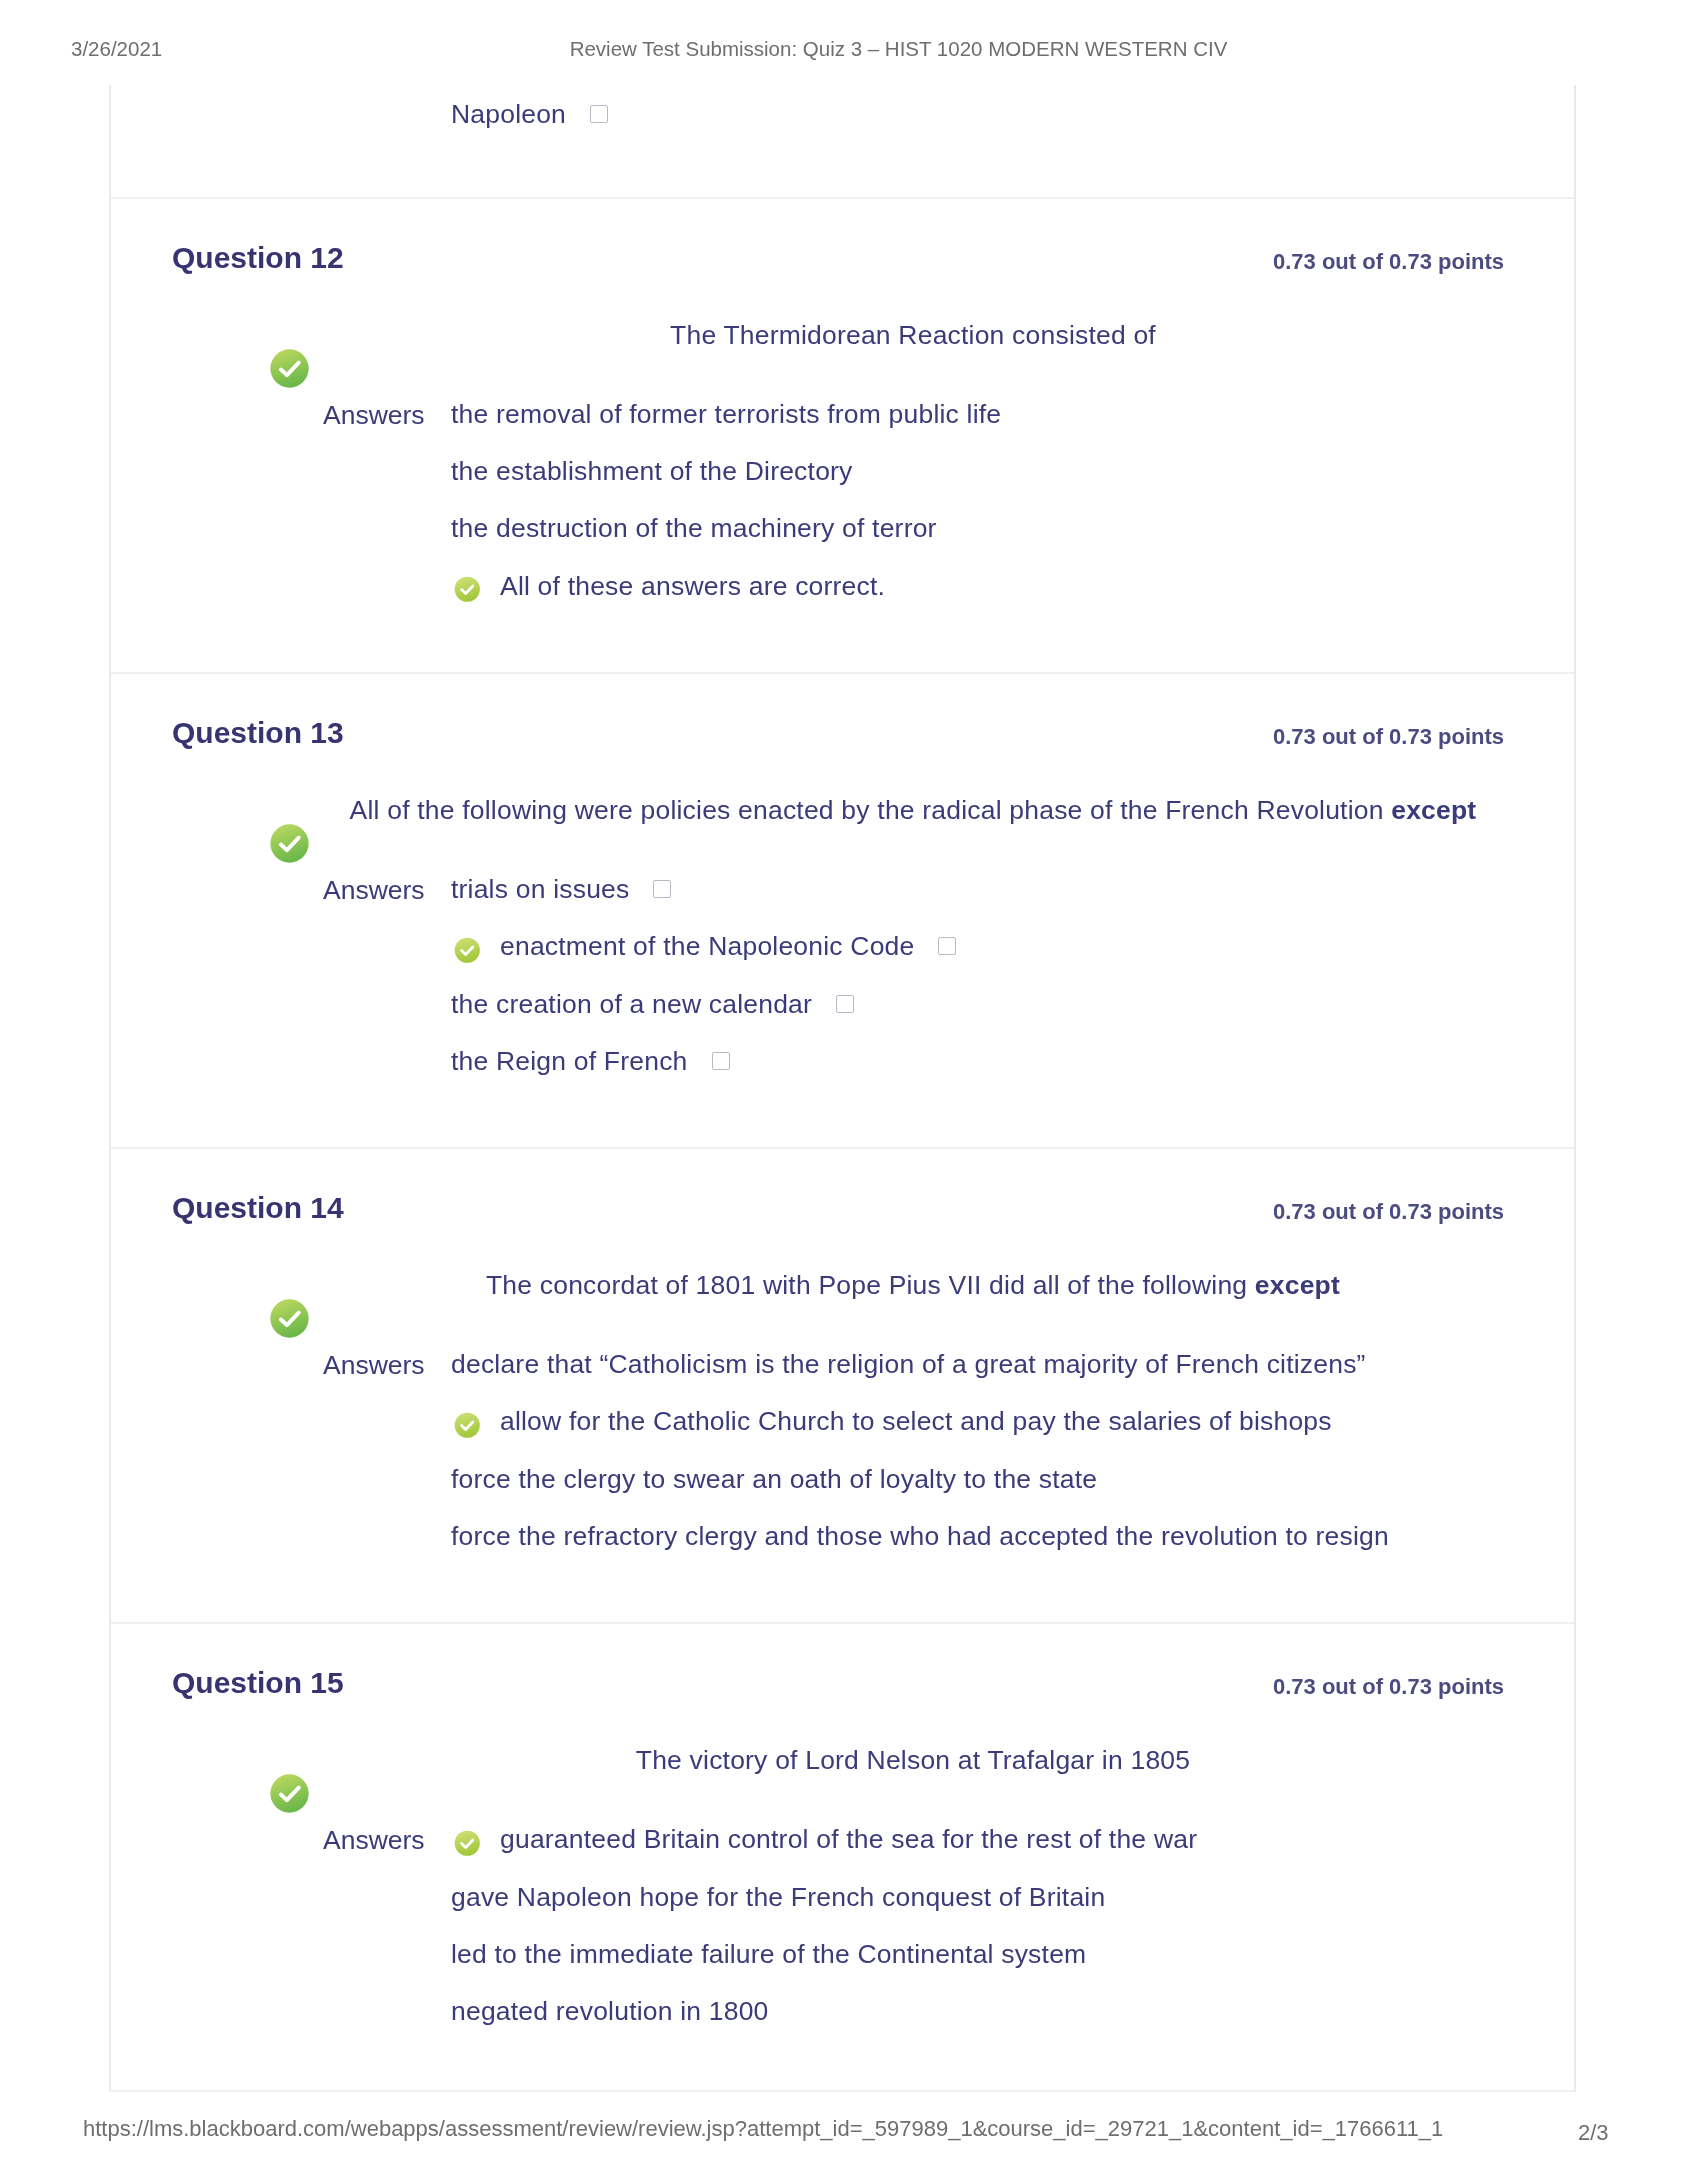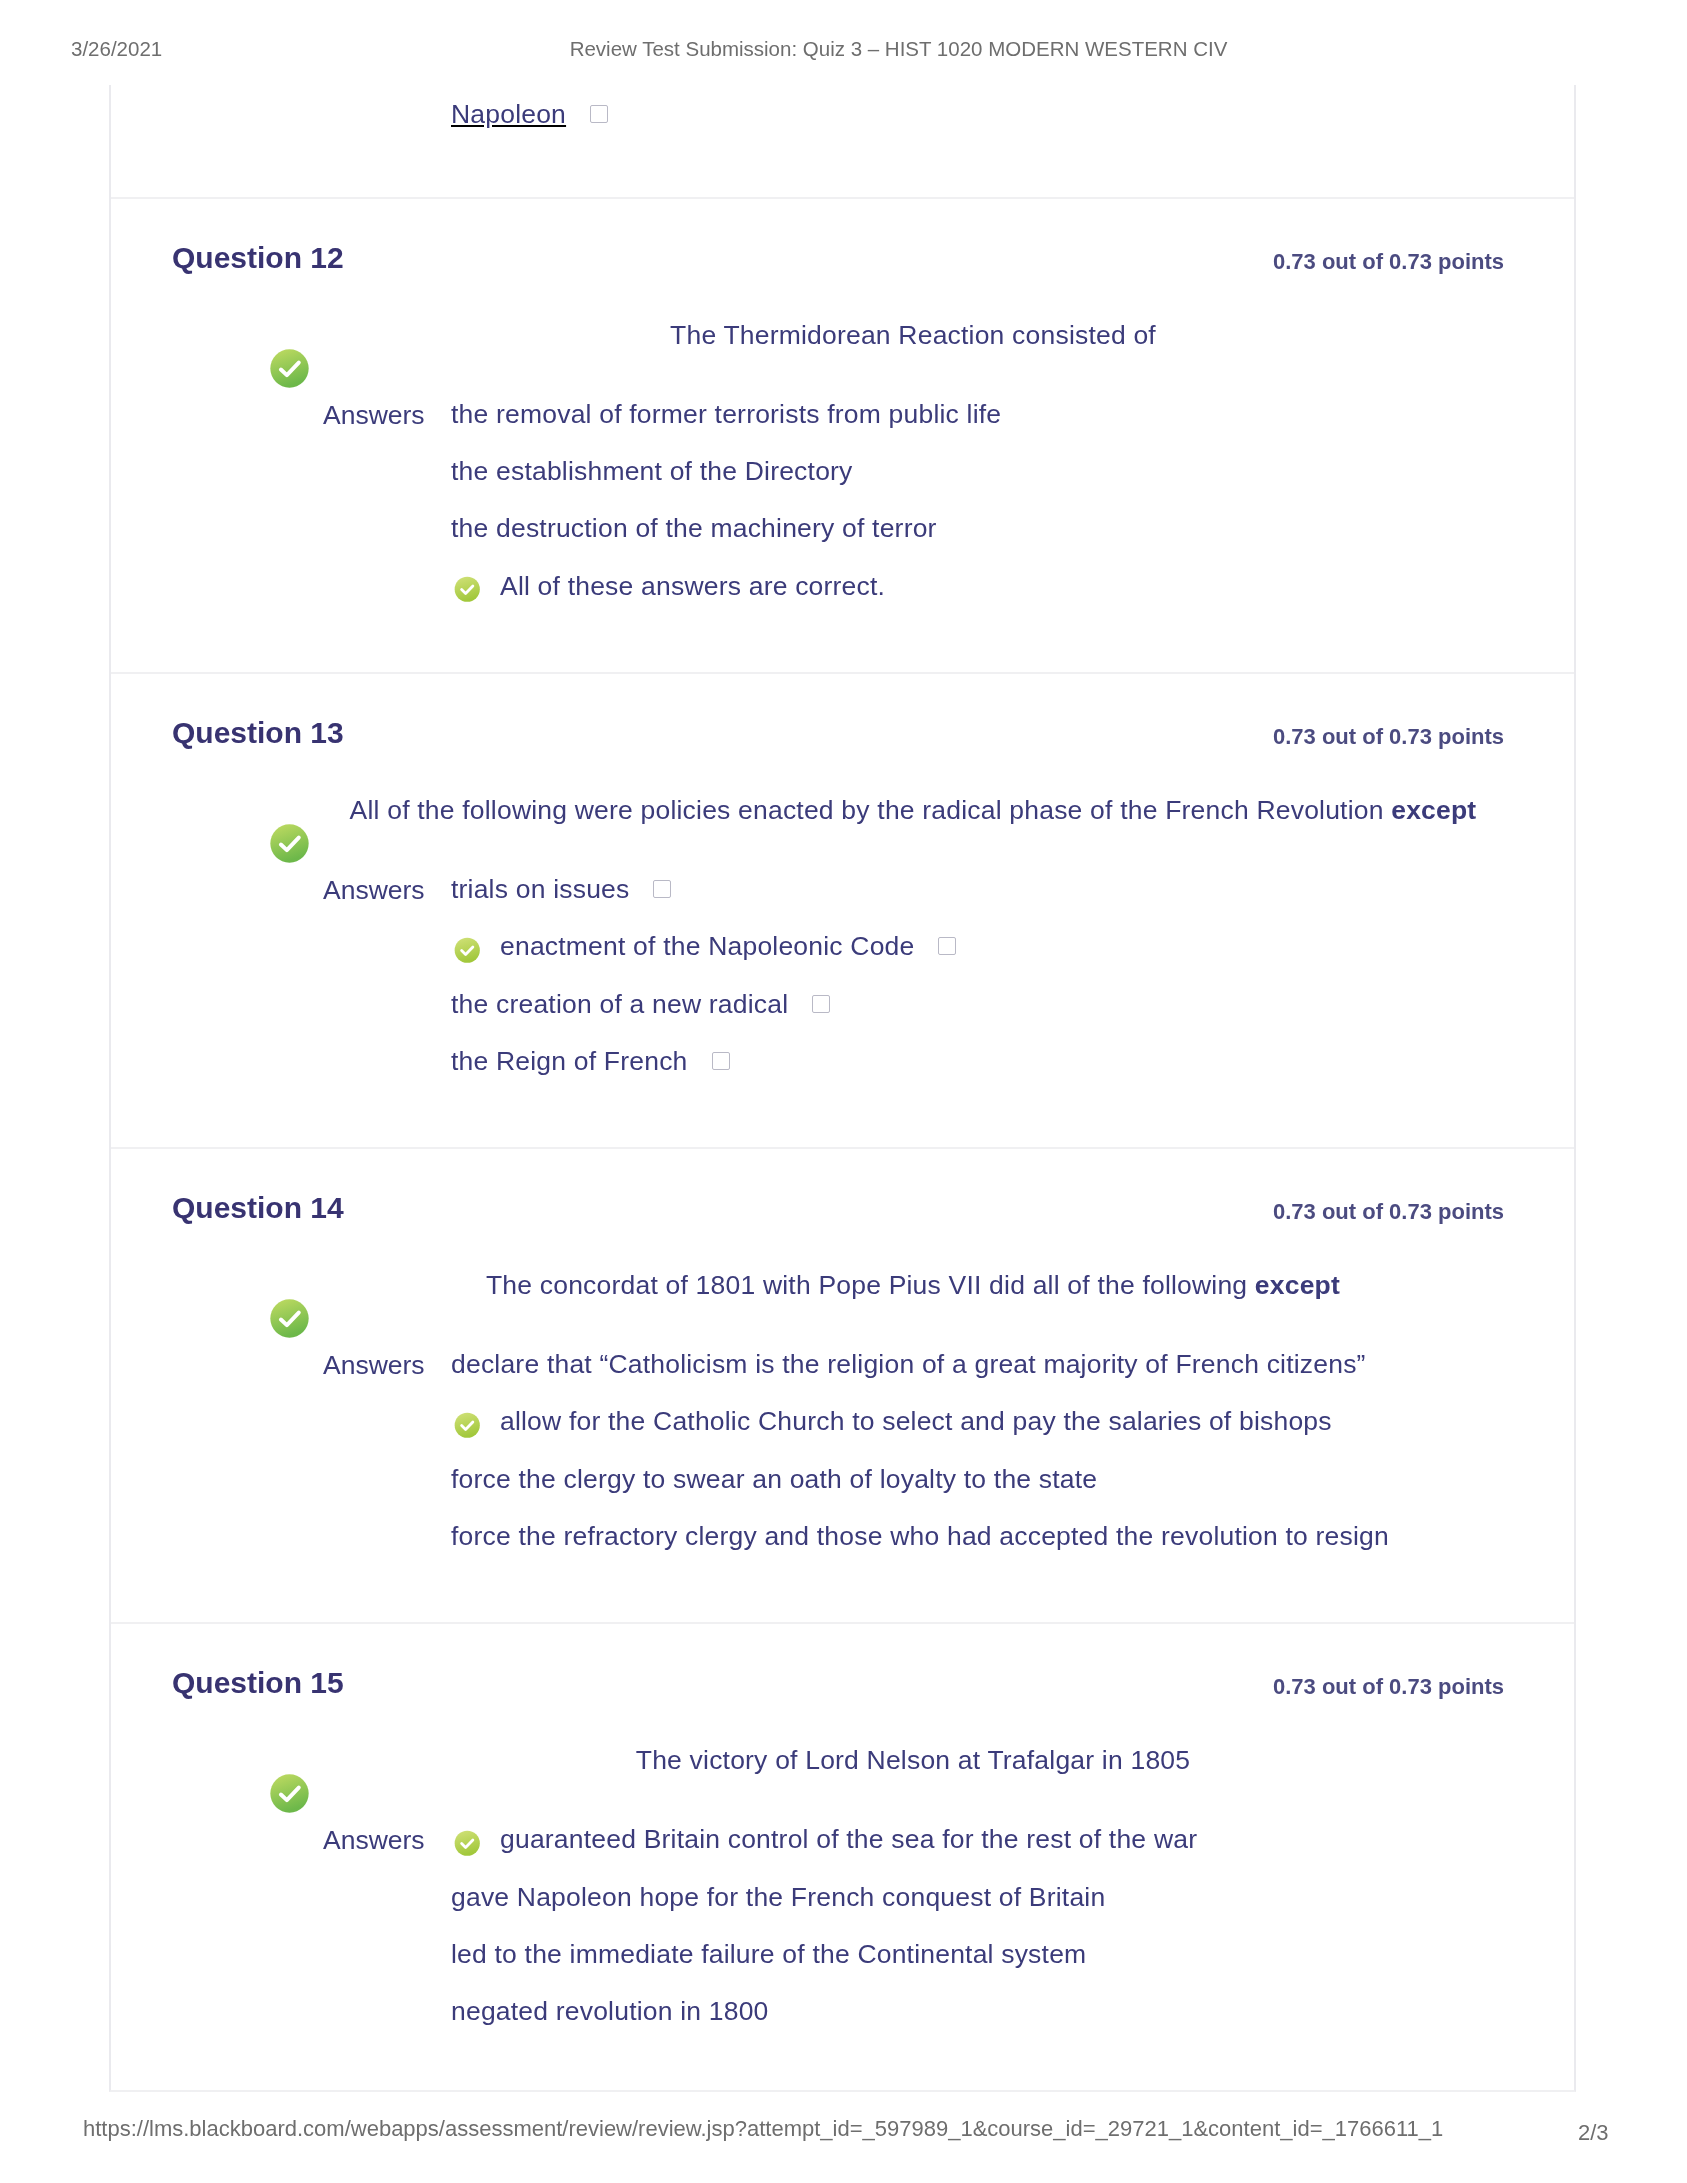--- a/index.html
+++ b/index.html
@@ -13,21 +13,21 @@
   .printftr{position:absolute;left:0;top:2116px;width:1687px;height:26.5px;color:#6e6e6e;font-size:22px;line-height:26.5px;}
   .printftr .url{position:absolute;left:83px;top:0;white-space:nowrap;}
   .printftr .pg{position:absolute;left:1578px;top:4px;white-space:nowrap;}
 
   
   .col{position:absolute;left:109px;top:85px;width:1467px;border-left:2px solid #eaeaee;border-right:2px solid #eaeaee;border-bottom:2px solid #f0f0f2;box-sizing:border-box;}
 
   .qcard{position:relative;box-sizing:border-box;background:#fff;}
   .qcard + .qcard{border-top:2px solid #f0f0f2;}
   .qcard .inner{position:relative;padding:50px 70px 71px 61px;}
-  .tailcard .inner{padding:14.6px 70px 68px 61px;text-decoration:underline;}
+  .tailcard .inner{padding:14.6px 70px 68px 61px;}
   .qcard:last-child .inner{padding-bottom:64px;}
 
   .qhead{position:relative;height:0;}
   .qtitle{position:absolute;left:0;top:-8px;font-size:30px;font-weight:bold;color:#383371;letter-spacing:0px;white-space:nowrap;}
   .qpts{position:absolute;right:0;top:0;font-size:22px;color:#4b4b80;white-space:nowrap;font-weight:bold;}
 
   .qbody{position:relative;padding-top:72px;}
   .statusicon{position:absolute;left:97px;top:99px;width:40px;height:40px;}
   .qtext{font-size:26.5px;color:#3b3b7a;line-height:29px;padding-left:150px;letter-spacing:0.2px;text-align:center;}
   .qtext b{font-weight:bold;}
@@ -126,21 +126,21 @@
                 <li class="has-mark"><span class="mark"><svg viewBox="0 0 40 40" width="26.5" height="26.5">
                       <defs>
                         <linearGradient id="gB1_1" x1="0" y1="0" x2="0.3" y2="1">
                           <stop offset="0" stop-color="#d2e27a"></stop>
                           <stop offset="1" stop-color="#a2c83c"></stop>
                         </linearGradient>
                       </defs>
                       <circle cx="20" cy="20" r="19" fill="url(#gB1_1)"></circle>
                       <path d="M11.5 20.5 L17.5 26.5 L28.5 15" stroke="#fff" stroke-width="4.2" fill="none" stroke-linecap="round" stroke-linejoin="round"></path>
                     </svg></span><span>enactment of the Napoleonic Code</span><span class="sq"></span></li>
-                <li class=""><span>the creation of a new radical</span><span class="sq"></span></li>
+                <li class=""><span>the creation of a new calendar</span><span class="sq"></span></li>
                 <li class=""><span>the Reign of French</span><span class="sq"></span></li>
               </ul>
             </div>
           </div>
         </div>
       </div>
       <div class="qcard">
         <div class="inner">
           <div class="qhead">
             <div class="qtitle"><span>Question</span> <span class="num">14</span></div>

